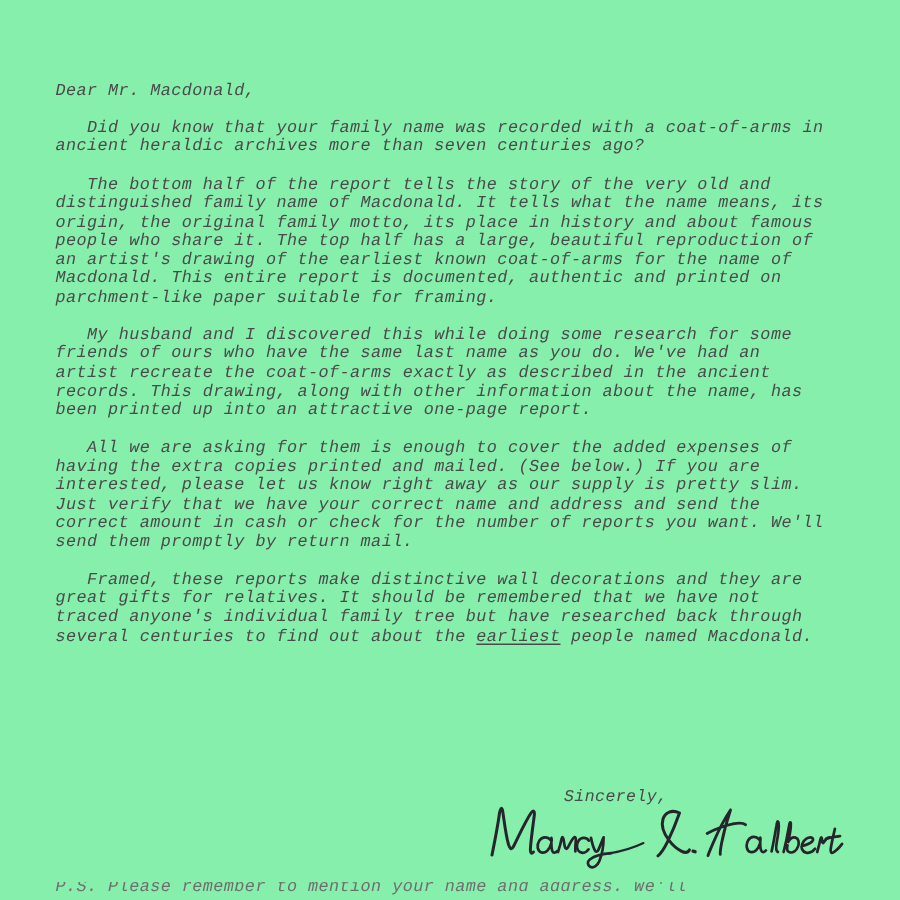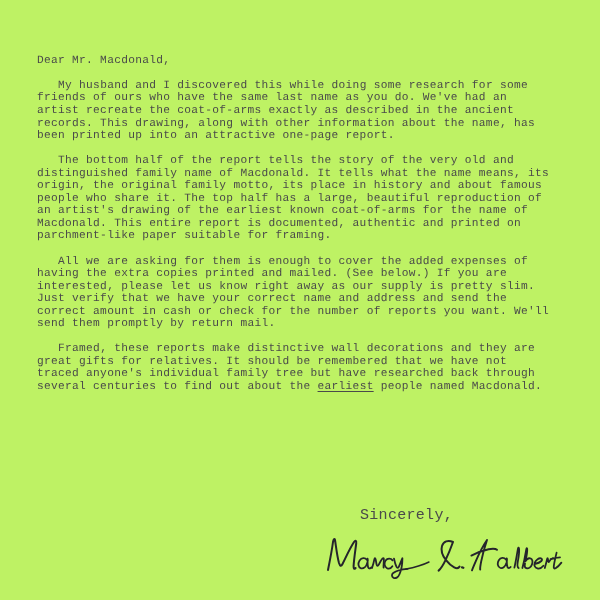--- a/index.html
+++ b/index.html
@@ -12,21 +12,22 @@
     width: 600px;
     height: 600px;
     overflow: hidden;
     position: relative;
     font-family: "Liberation Mono", "DejaVu Sans Mono", monospace;
   }
 
   #page {
     position: absolute;
     inset: 0;
-    background: #bef264;
+    background: #86efac;
+    font-style: italic;
   }
 
   .letter-body {
     position: absolute;
     left: 37px;
     top: 55px;
     width: 530px;
   }
 
   .para {
@@ -52,25 +53,25 @@
 
   .closing-block {
     position: absolute;
     left: 360px;
     top: 510px;
     width: 240px;
   }
 
   .closing-word {
     font-family: "Liberation Mono", "DejaVu Sans Mono", monospace;
-    font-size: 15px;
+    font-size: 11px;
     line-height: 12.55px;
     letter-spacing: 0.30px;
     color: #4a4a4a;
-    margin: 0;
+    margin: 16px;
   }
 
   .signature-wrap {
     position: absolute;
     left: 318px;
     top: 530px;
     width: 250px;
     height: 55px;
     pointer-events: none;
   }
@@ -98,34 +99,36 @@
 </style>
 </head>
 <body>
 
 <div id="page">
 
   <div class="letter-body">
 
     <p class="para salutation">Dear Mr. Macdonald,</p>
 
-
-    <p class="para">   My husband and I discovered this while doing some research for some
-friends of ours who have the same last name as you do. We've had an
-artist recreate the coat-of-arms exactly as described in the ancient
-records. This drawing, along with other information about the name, has
-been printed up into an attractive one-page report.</p>
+    <p class="para">   Did you know that your family name was recorded with a coat-of-arms in
+ancient heraldic archives more than seven centuries ago?</p>
 
     <p class="para">   The bottom half of the report tells the story of the very old and
 distinguished family name of Macdonald. It tells what the name means, its
 origin, the original family motto, its place in history and about famous
 people who share it. The top half has a large, beautiful reproduction of
 an artist's drawing of the earliest known coat-of-arms for the name of
 Macdonald. This entire report is documented, authentic and printed on
 parchment-like paper suitable for framing.</p>
+
+    <p class="para">   My husband and I discovered this while doing some research for some
+friends of ours who have the same last name as you do. We've had an
+artist recreate the coat-of-arms exactly as described in the ancient
+records. This drawing, along with other information about the name, has
+been printed up into an attractive one-page report.</p>
 
 
     <p class="para">   All we are asking for them is enough to cover the added expenses of
 having the extra copies printed and mailed. (See below.) If you are
 interested, please let us know right away as our supply is pretty slim.
 Just verify that we have your correct name and address and send the
 correct amount in cash or check for the number of reports you want. We'll
 send them promptly by return mail.</p>
 
     <p class="para">   Framed, these reports make distinctive wall decorations and they are
@@ -169,14 +172,17 @@
 
         <path d="M216.6,34 C219.4,33.4 222,32.4 223.4,31 C224.4,30 224.2,28.8 223,28.4 C221,27.8 218,29.6 216.8,32.6 C215.8,35.2 216.8,37.8 219.4,38.4 C221.6,38.9 224,37.6 225.4,35.8" stroke-width="1.8"></path>
 
         <path d="M226.8,38 C227.8,34.6 228.6,31.4 229,29.4 C229.3,27.8 229.8,27.8 230,29.4 C230.2,31 230.4,33 231.2,31.6 C232.2,29.8 233.6,28.4 235,28.2" stroke-width="1.8"></path>
 
         <path d="M238.6,22.6 C237.4,27.6 236.2,33 235.8,36 C235.5,38.2 236.2,39 237.6,38.2 C239.4,37.2 241.6,35 243.4,32.6 M232.6,29.2 C235.6,28.2 239,27.6 242,27.4" stroke-width="1.8"></path>
       </g>
     </svg>
   </div>
 
+  <div class="clipped-line-mask">
+    <p class="para">P.S. Please remember to mention your name and address. We'll</p>
+  </div>
 
 </div>
 
 </body></html>

